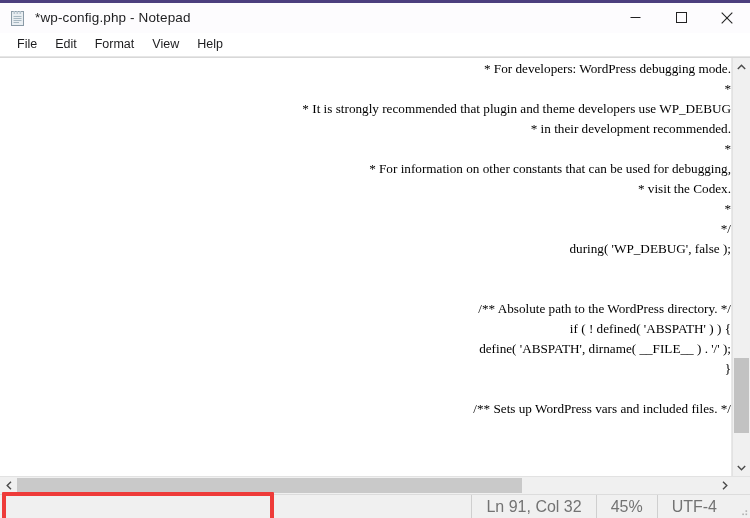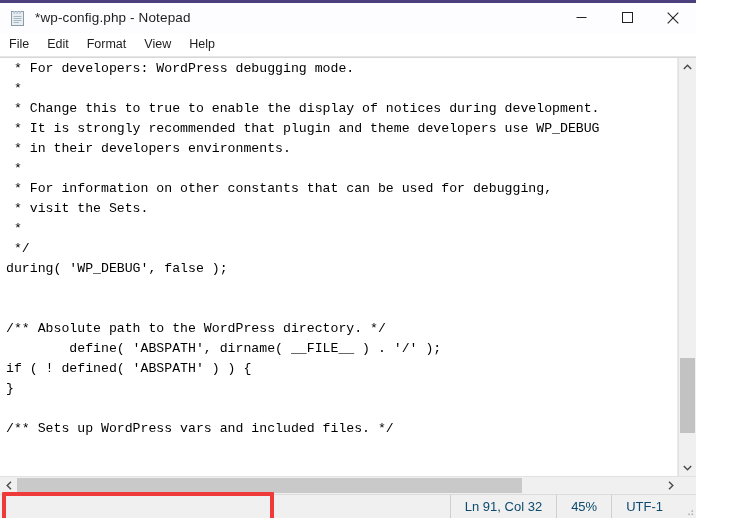--- a/index.html
+++ b/index.html
@@ -10,21 +10,21 @@
   body {
     width: 750px;
     height: 518px;
     overflow: hidden;
     font-family: "Liberation Sans", sans-serif;
     -webkit-font-smoothing: antialiased;
   }
 
   .window {
     position: relative;
-    width: 696px;
+    width: 750px;
     height: 518px;
     box-sizing: border-box;
     background: #ffffff;
     display: flex;
     flex-direction: column;
   }
 
   
   .accent-strip {
     height: 3px;
@@ -73,20 +73,21 @@
   }
   .win-btn svg { display: block; }
 
   
   .menubar {
     flex: 0 0 auto;
     height: 23px;
     background: #ffffff;
     display: flex;
     align-items: center;
+    padding-left: 8px;
     border-bottom: 1px solid #e6e6e6;
   }
   .menu-item {
     font-size: 12.5px;
     color: #1d1d1f;
     padding: 2px 9px 3px 9px;
     white-space: nowrap;
   }
 
   
@@ -101,27 +102,28 @@
   .editor {
     flex: 1 1 auto;
     position: relative;
     overflow: hidden;
     background: #ffffff;
     padding: 1px 0 0 6px;
     box-sizing: border-box;
     border-right: 1px solid #e8e8e8;
   }
   .code-line {
-    font-family: Liberation Mono, monospace;
+    font-family: Liberation Serif, serif;
     font-size: 13.2px;
     line-height: 20px;
     height: 20px;
     color: #000000;
     white-space: pre;
     letter-spacing: 0px;
+    text-align: right;
   }
 
   
   .vscroll {
     flex: 0 0 auto;
     width: 17px;
     background: #f0f0f0;
     position: relative;
     border-left: 1px solid #e2e2e2;
   }
@@ -179,22 +181,22 @@
     background: #f0f0f0;
   }
 
   
   .statusbar {
     flex: 0 0 auto;
     height: 23px;
     background: #f0f0f0;
     display: flex;
     align-items: stretch;
-    font-size: 13px;
-    color: #0c4a6e;
+    font-size: 16px;
+    color: #737373;
     border-top: 1px solid #dcdcdc;
   }
   .status-spacer { flex: 1 1 auto; border-right: 1px solid #cfcfcf; }
   .status-cell {
     display: flex;
     align-items: center;
     padding: 0 14px;
     border-right: 1px solid #cfcfcf;
     white-space: nowrap;
   }
@@ -265,34 +267,33 @@
     <div class="menu-item">Edit</div>
     <div class="menu-item">Format</div>
     <div class="menu-item">View</div>
     <div class="menu-item">Help</div>
   </div>
 
   <div class="editor-wrap">
     <div class="editor" id="editor">
         <div class="code-line"> * For developers: WordPress debugging mode.</div>
         <div class="code-line"> *</div>
-        <div class="code-line"> * Change this to true to enable the display of notices during development.</div>
         <div class="code-line"> * It is strongly recommended that plugin and theme developers use WP_DEBUG</div>
-        <div class="code-line"> * in their developers environments.</div>
+        <div class="code-line"> * in their development recommended.</div>
         <div class="code-line"> *</div>
         <div class="code-line"> * For information on other constants that can be used for debugging,</div>
-        <div class="code-line"> * visit the Sets.</div>
+        <div class="code-line"> * visit the Codex.</div>
         <div class="code-line"> *</div>
         <div class="code-line"> */</div>
         <div class="code-line">during( 'WP_DEBUG', false );</div>
         <div class="code-line">&nbsp;</div>
         <div class="code-line">&nbsp;</div>
         <div class="code-line">/** Absolute path to the WordPress directory. */</div>
+        <div class="code-line">if ( ! defined( 'ABSPATH' ) ) {</div>
         <div class="code-line">        define( 'ABSPATH', dirname( __FILE__ ) . '/' );</div>
-        <div class="code-line">if ( ! defined( 'ABSPATH' ) ) {</div>
         <div class="code-line">}</div>
         <div class="code-line">&nbsp;</div>
         <div class="code-line">/** Sets up WordPress vars and included files. */</div>
       </div>
 
     <div class="vscroll">
       <div class="vs-arrow up">
         <svg width="9" height="6" viewBox="0 0 9 6">
           <polyline points="0.8,5 4.5,1.2 8.2,5" fill="none" stroke="#4a4a4a" stroke-width="1.4"></polyline>
         </svg>
@@ -320,21 +321,21 @@
         <polyline points="1,0.8 4.8,4.5 1,8.2" fill="none" stroke="#4a4a4a" stroke-width="1.4"></polyline>
       </svg>
     </div>
     <div class="hs-corner"></div>
   </div>
 
   <div class="statusbar">
     <div class="status-spacer"></div>
     <div class="status-cell">Ln 91, Col 32</div>
     <div class="status-cell">45%</div>
-    <div class="status-cell last">UTF-1</div>
+    <div class="status-cell last">UTF-4</div>
     <div class="status-grip">
       <svg width="9" height="9" viewBox="0 0 9 9">
         <rect x="6.5" y="6.5" width="1.6" height="1.6" fill="#b0b0b0"></rect>
         <rect x="3.3" y="6.5" width="1.6" height="1.6" fill="#b0b0b0"></rect>
         <rect x="6.5" y="3.3" width="1.6" height="1.6" fill="#b0b0b0"></rect>
       </svg>
     </div>
   </div>
 
 </div>

